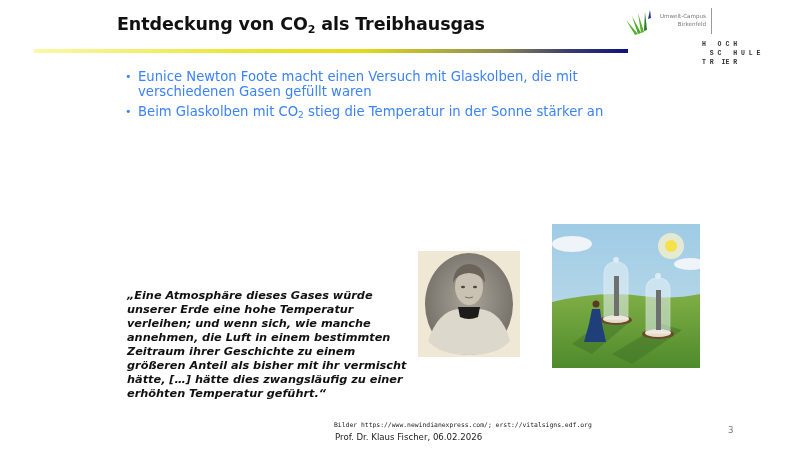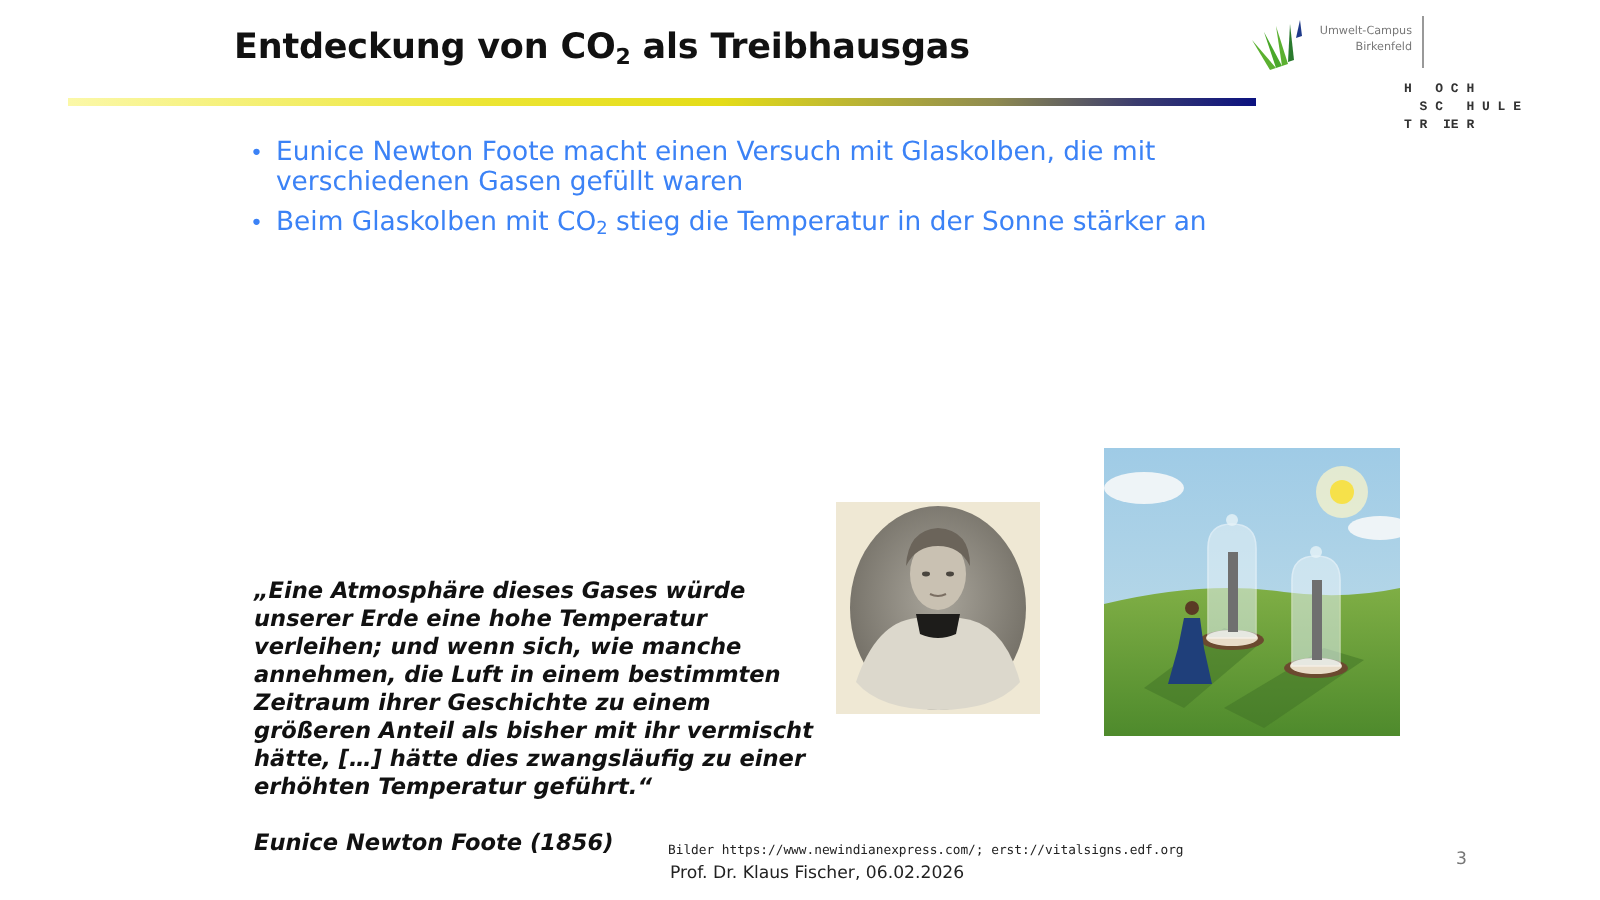--- a/index.html
+++ b/index.html
@@ -87,21 +87,20 @@
     <div class="hst"><div>H   O C H</div><div>  S C   H U L E</div><div>T R  IE R</div></div>
   </div>
 
   <ul class="bullets">
     <li>Eunice Newton Foote macht einen Versuch mit Glaskolben, die mit verschiedenen Gasen gefüllt waren</li>
     <li><span>Beim Glaskolben mit CO</span><sub>2</sub><span> stieg die Temperatur in der Sonne stärker an</span></li>
   </ul>
 
   <div class="quote">
     <p>„Eine Atmosphäre dieses Gases würde unserer Erde eine hohe Temperatur verleihen; und wenn sich, wie manche annehmen, die Luft in einem bestimmten Zeitraum ihrer Geschichte zu einem größeren Anteil als bisher mit ihr vermischt hätte, […] hätte dies zwangsläufig zu einer erhöhten Temperatur geführt.“</p>
-    <p class="author">Eunice Newton Foote (1856)</p>
   </div>
 
   <div class="portrait">
     <svg width="102" height="106" viewBox="0 0 102 106">
       <defs>
         <radialGradient id="pbg" cx="50%" cy="45%" r="60%">
           <stop offset="0%" stop-color="#a9a59b"></stop>
           <stop offset="100%" stop-color="#6f6b62"></stop>
         </radialGradient>
       </defs>

